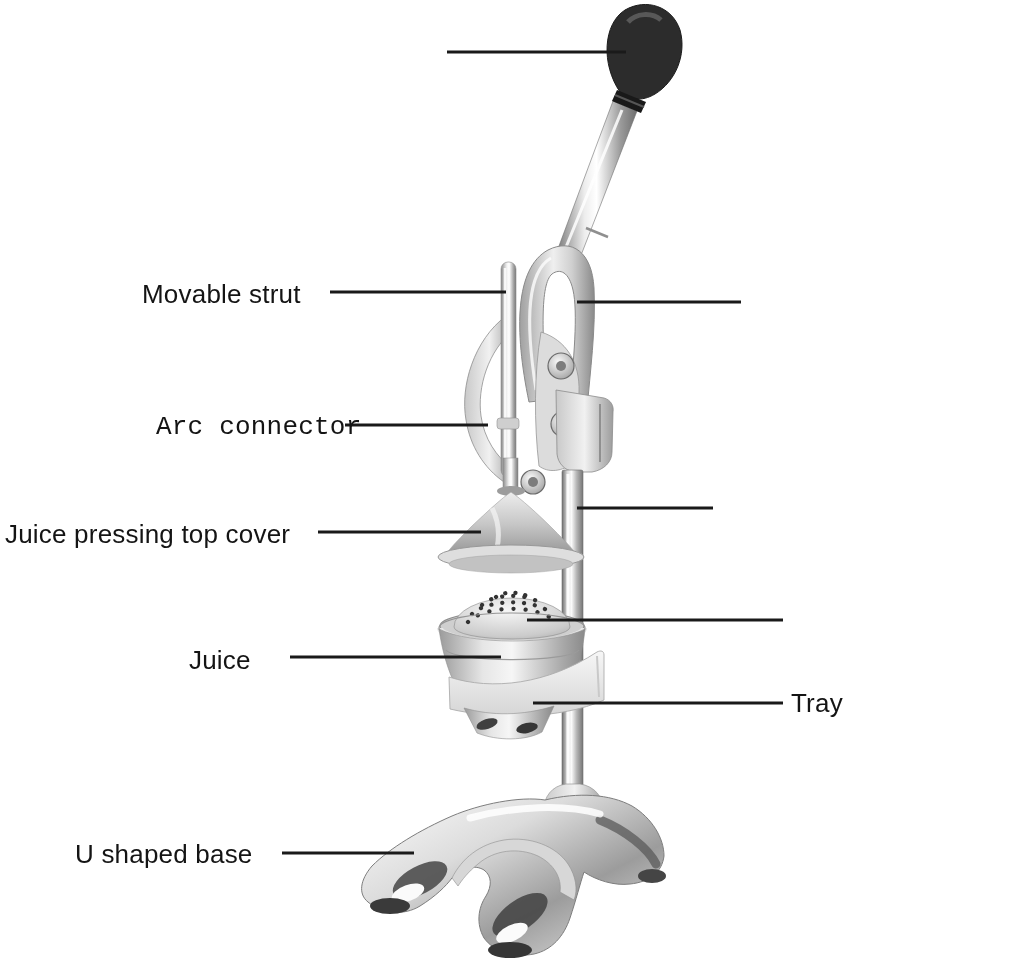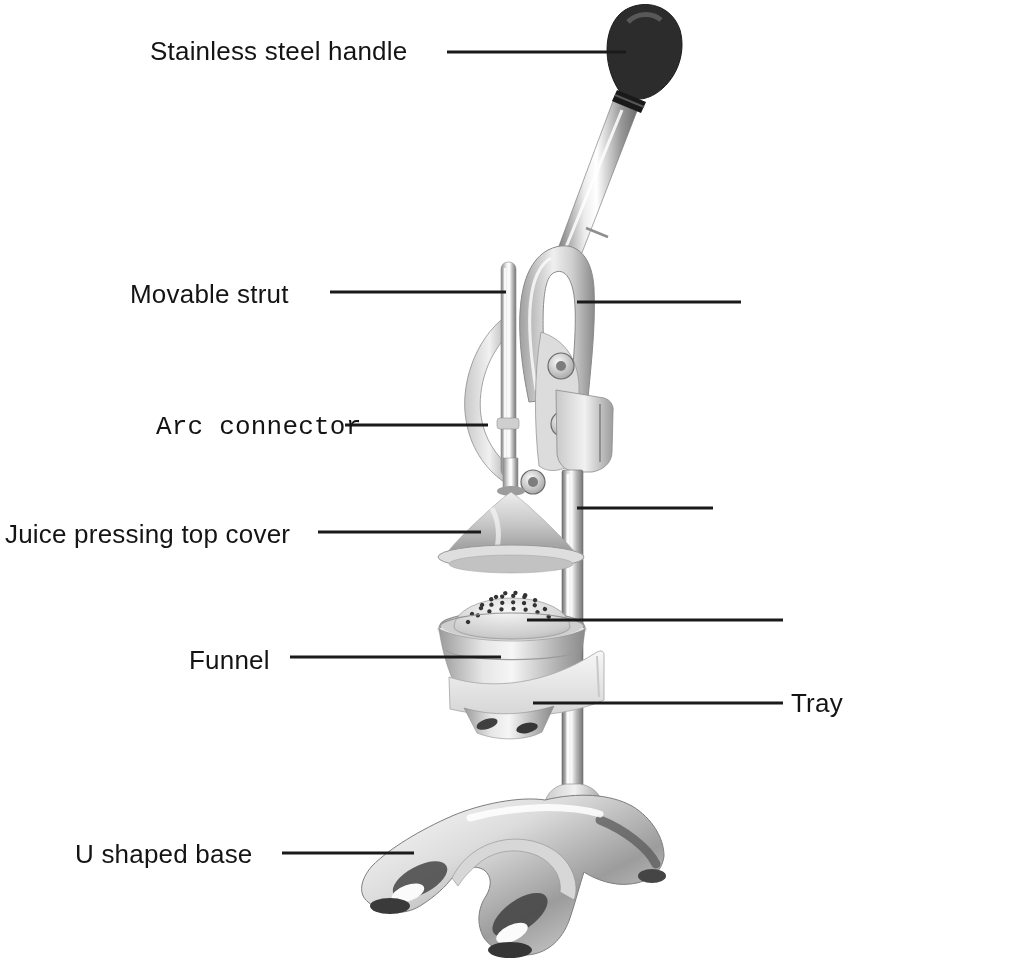--- a/index.html
+++ b/index.html
@@ -220,21 +220,20 @@
         <line x1="318" y1="532" x2="481" y2="532" stroke="#1a1a1a" stroke-width="2.8"></line>
         <line x1="577" y1="508" x2="713" y2="508" stroke="#1a1a1a" stroke-width="2.8"></line>
         <line x1="527" y1="620" x2="783" y2="620" stroke="#1a1a1a" stroke-width="2.8"></line>
         <line x1="290" y1="657" x2="501" y2="657" stroke="#1a1a1a" stroke-width="2.8"></line>
         <line x1="533" y1="703" x2="783" y2="703" stroke="#1a1a1a" stroke-width="2.8"></line>
         <line x1="282" y1="853" x2="414" y2="853" stroke="#1a1a1a" stroke-width="2.8"></line>
       </g>
   </svg>
 
   <div class="labels-layer">
-      <div class="part-label" style="left: 150px; top: 36px;">Stainless steel handle</div>
-      <div class="part-label" style="left: 130px; top: 279px;">Movable strut</div>
+      <div class="part-label" style="left: 142px; top: 279px;">Movable strut</div>
       <div class="part-label" style="left: 156px; top: 412px; font-family: Liberation Mono, monospace;">Arc connector</div>
       <div class="part-label" style="left: 5px; top: 519px;">Juice pressing top cover</div>
-      <div class="part-label" style="left: 189px; top: 645px;">Funnel</div>
+      <div class="part-label" style="left: 189px; top: 645px;">Juice</div>
       <div class="part-label" style="left: 791px; top: 688px; text-align: right;">Tray</div>
       <div class="part-label" style="left: 75px; top: 839px;">U shaped base</div>
     </div>
 </div>
 
 </body></html>

